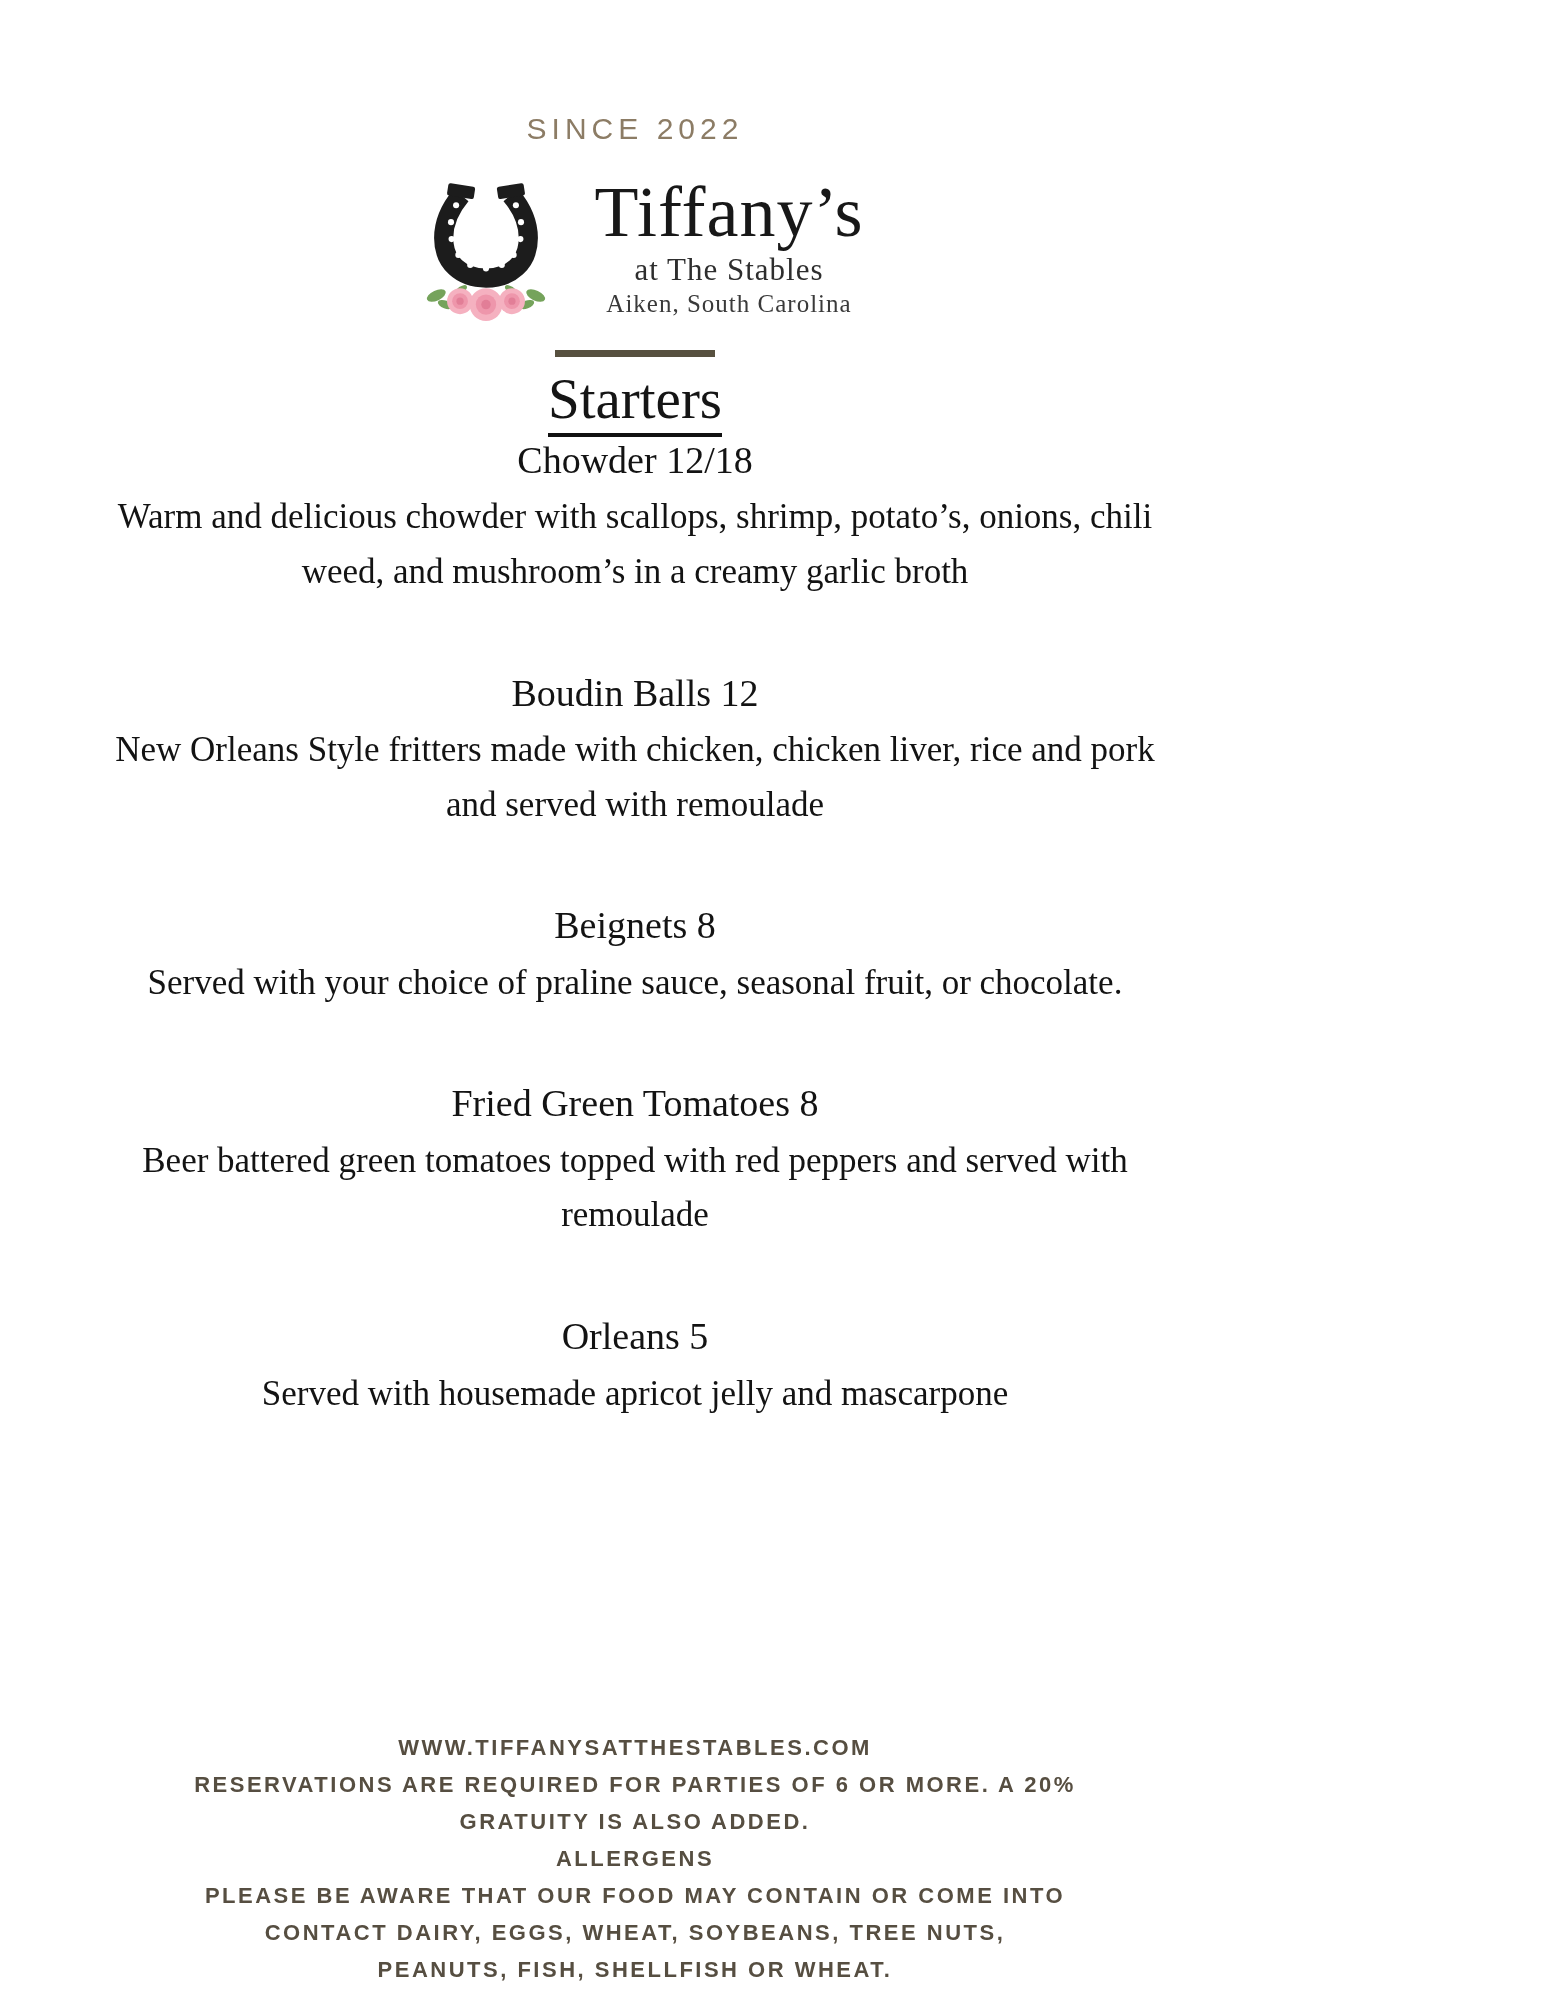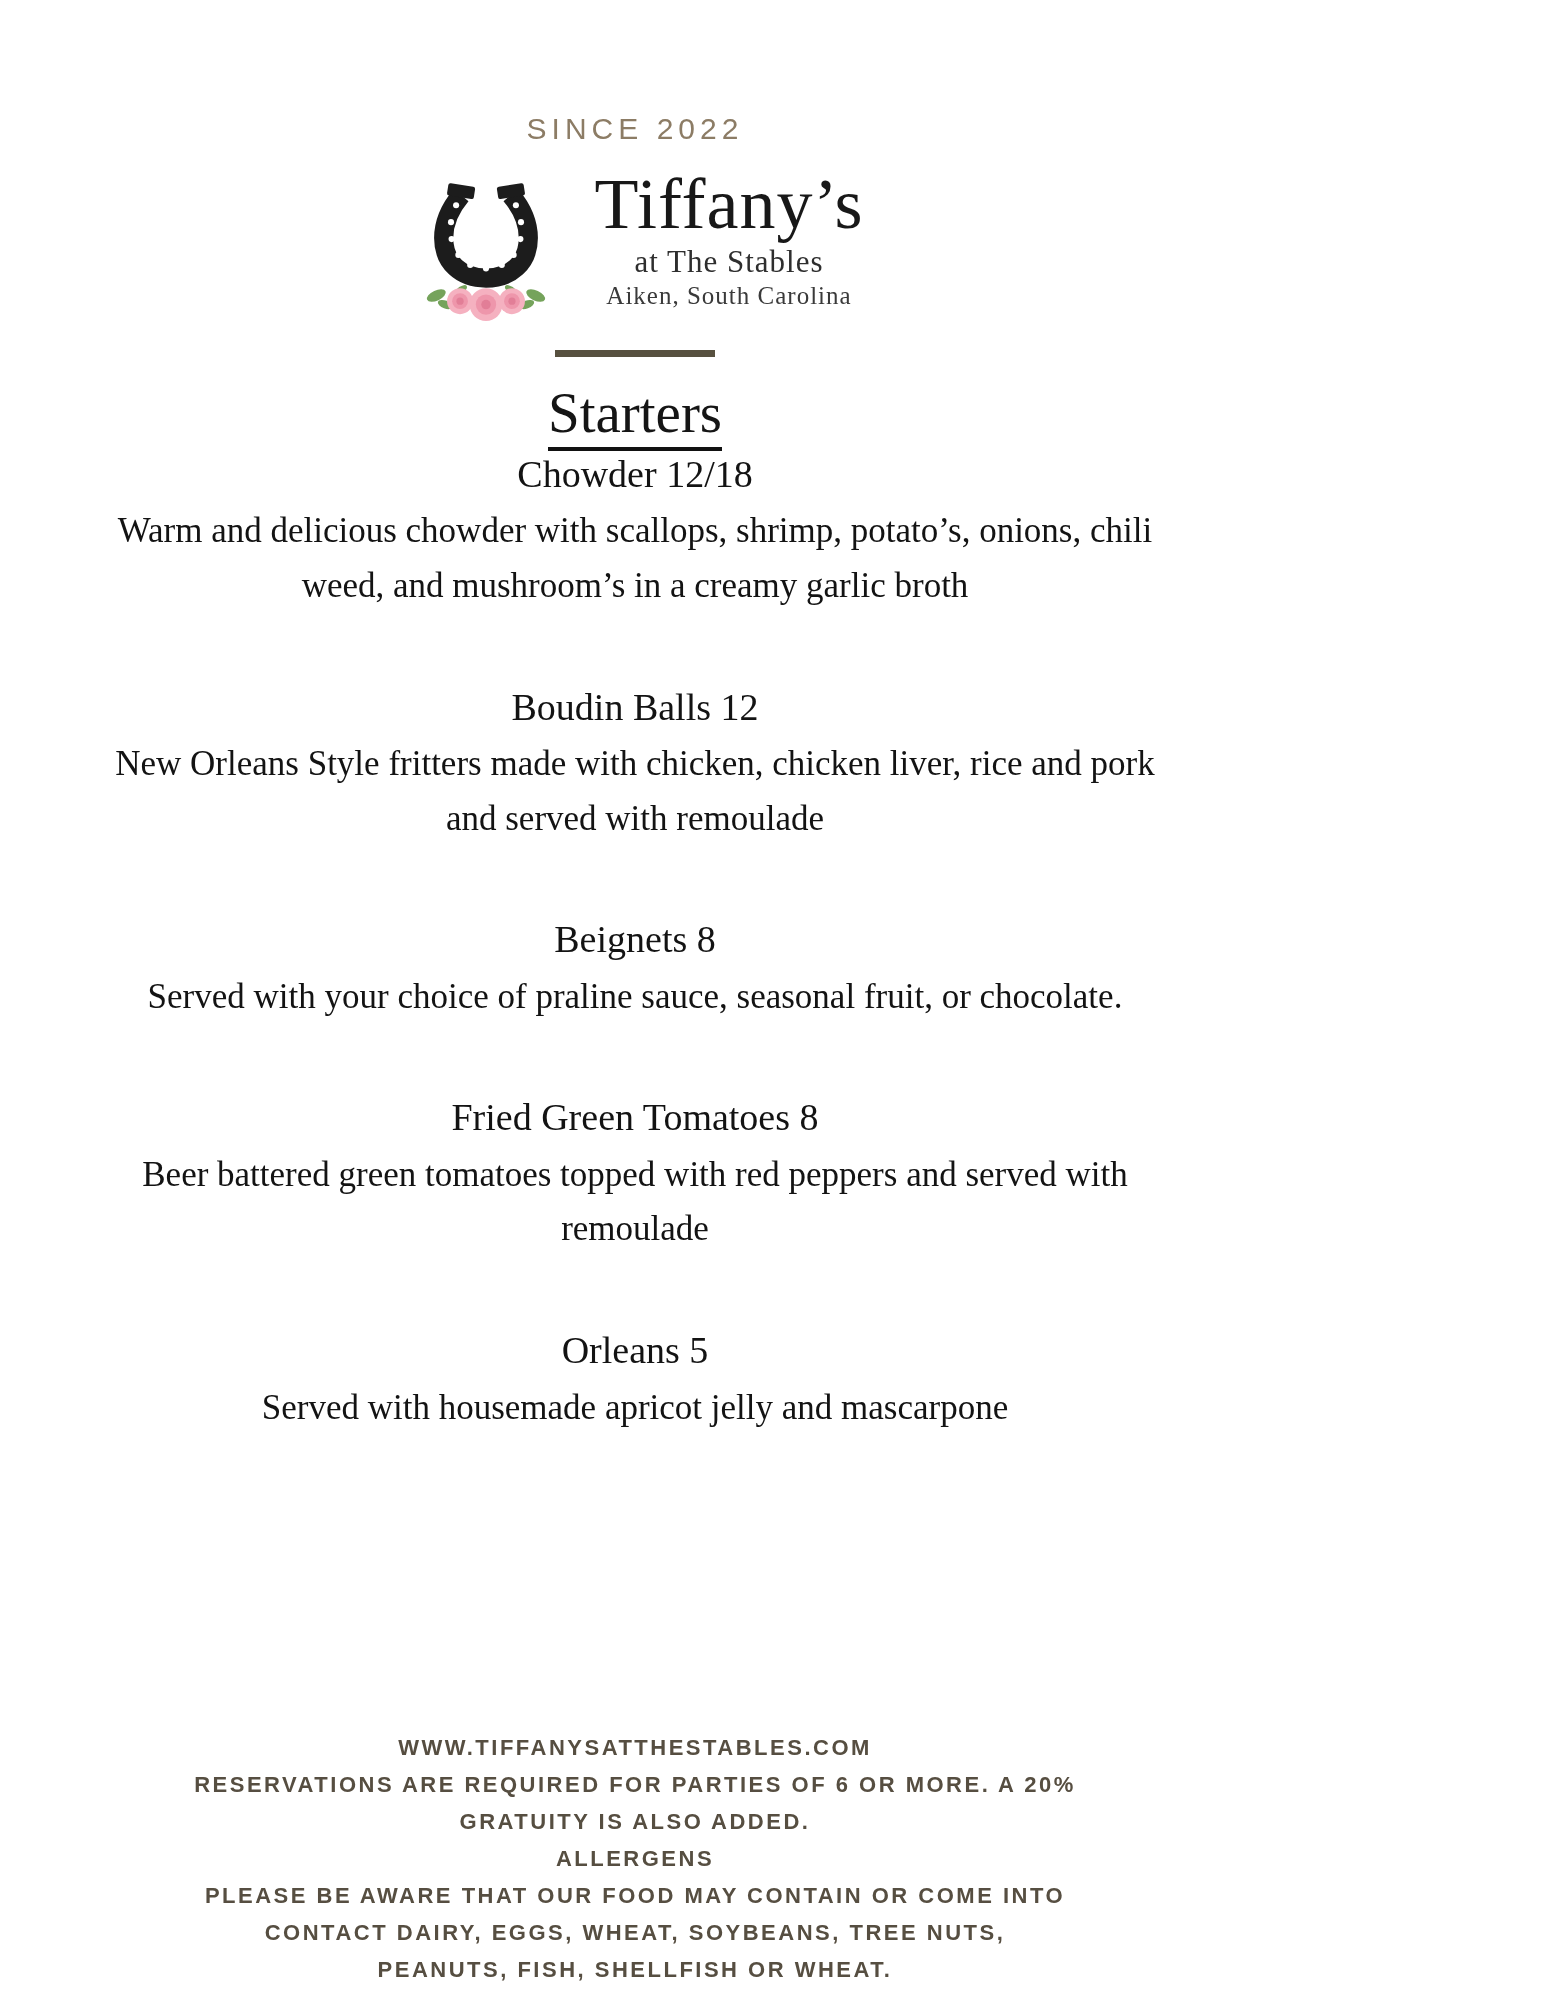--- a/index.html
+++ b/index.html
@@ -25,20 +25,21 @@
     font-family: "Liberation Sans", sans-serif;
     font-size: 30px;
     font-weight: 400;
     letter-spacing: 5px;
     color: #8c7c65;
   }
   .logo-row {
     margin-top: 22px;
     display: flex;
     justify-content: center;
+    align-items: center;
     gap: 28px;
   }
   .logo-mark { width: 160px; height: 158px; flex: 0 0 auto; }
   .logo-text { text-align: center; }
   .logo-name {
     font-size: 72px;
     line-height: 1.0;
     color: #181818;
     letter-spacing: 1px;
   }
@@ -62,21 +63,21 @@
   }
 
   
   .menu-title {
     margin-top: 78px;
     font-size: 80px;
     font-weight: 400;
     letter-spacing: 1px;
   }
   .section-title {
-    margin-top: 26px;
+    margin-top: 12px;
     font-size: 57px;
     font-weight: 400;
     display: inline-block;
     border-bottom: 4px solid #111111;
     padding-bottom: 4px;
     line-height: 1.05;
   }
   .items { }
   .item { margin-bottom: 70px; }
   .item-title {

